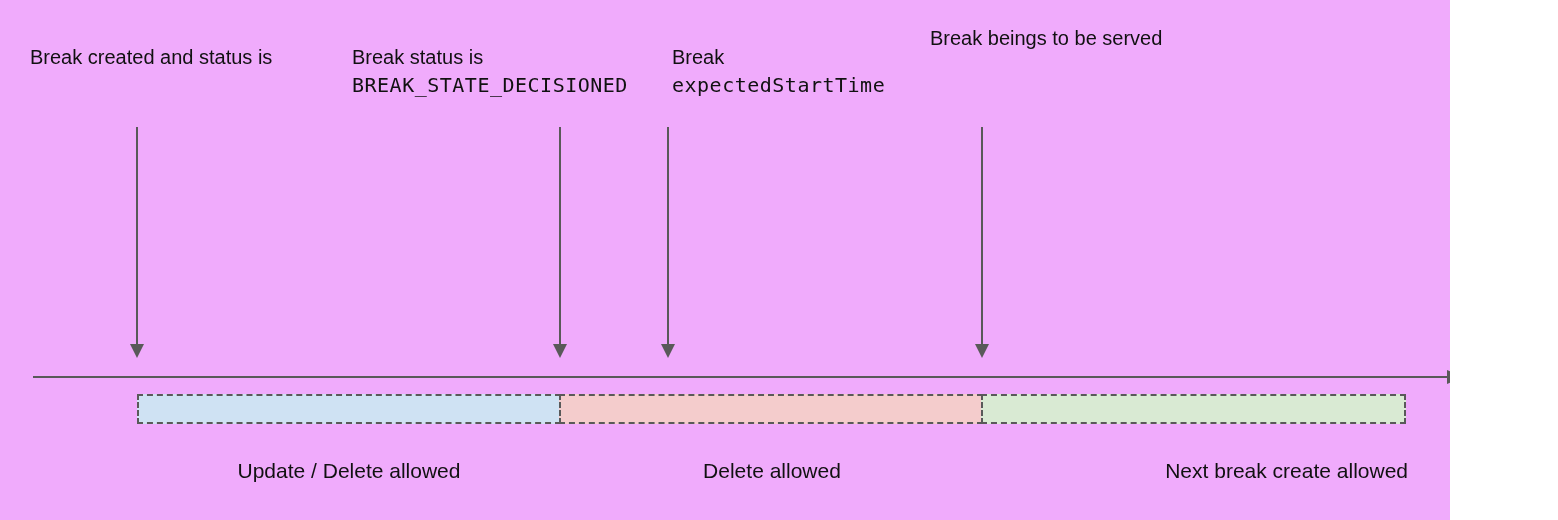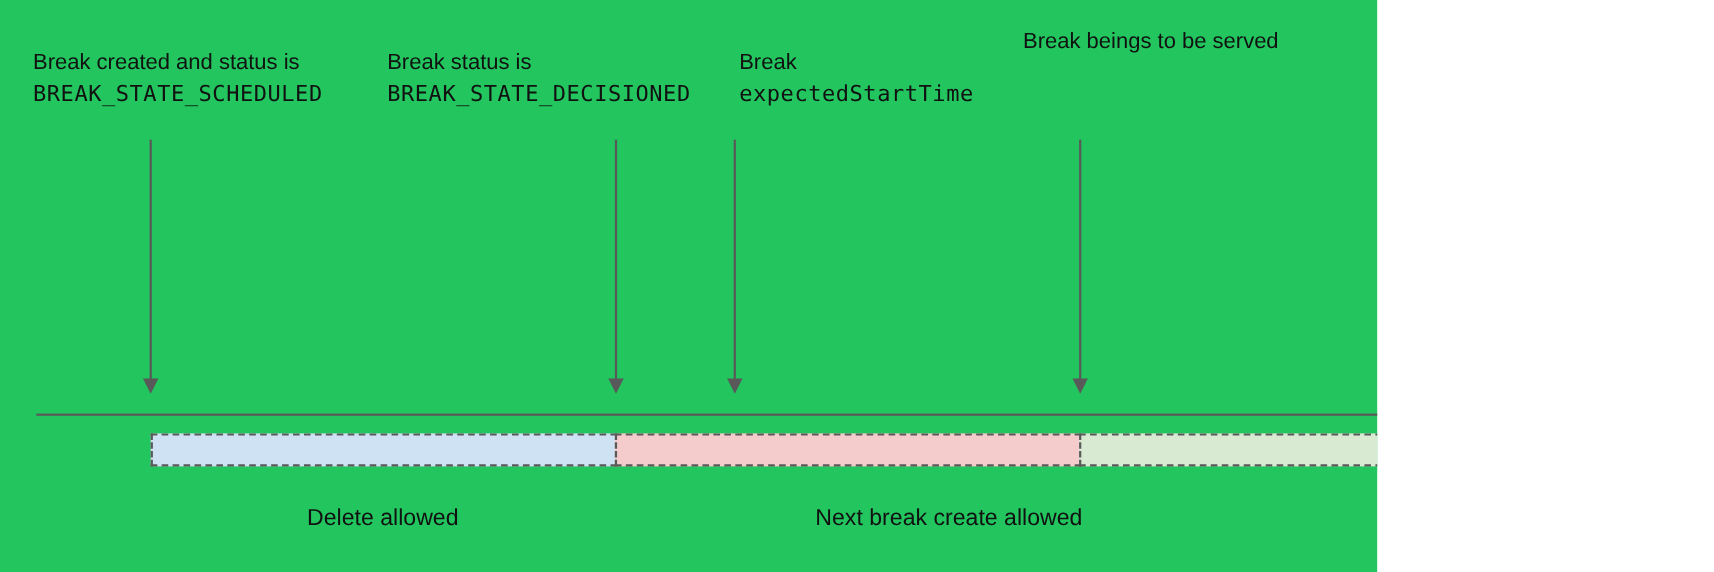--- a/index.html
+++ b/index.html
@@ -2,23 +2,23 @@
 <html><head>
 <meta charset="utf-8">
 <style>
   html, body {
     margin: 0;
     padding: 0;
     background: #ffffff;
   }
   .canvas {
     position: relative;
-    width: 1252px;
+    width: 1450px;
     height: 520px;
-    background: #22c55e;
+    background: #f0abfc;
     font-family: "Liberation Sans", "DejaVu Sans", sans-serif;
     color: #111111;
     overflow: hidden;
     text-decoration: underline;
   }
   .ann {
     position: absolute;
     white-space: nowrap;
   }
   .ann .sans {
@@ -117,21 +117,20 @@
   .seglabel-2 { width: 422px; }
   .seglabel-3 { width: 425px; text-align: right; }
 </style>
 </head>
 <body>
 
 <div class="canvas">
 
   <div class="ann" style="left:30px; top:43px">
     <div class="sans">Break created and status is</div>
-    <div class="code">BREAK_STATE_SCHEDULED</div>
   </div>
 
   <div class="ann" style="left:352px; top:43px">
     <div class="sans">Break status is</div>
     <div class="code">BREAK_STATE_DECISIONED</div>
   </div>
 
   <div class="ann" style="left:672px; top:43px">
     <div class="sans">Break</div>
     <div class="code">expectedStartTime</div>
@@ -162,17 +161,18 @@
   <div class="tline-head"></div>
   <div class="tlabel">time</div>
 
   <div class="segments">
     <div class="seg seg-1" style="background: rgb(207, 226, 243);"></div>
     <div class="seg seg-2" style="background: rgb(244, 204, 204);"></div>
     <div class="seg seg-3" style="background: rgb(217, 234, 211);"></div>
   </div>
 
   <div class="seglabels">
+    <div class="seglabel seglabel-1">Update / Delete allowed</div>
     <div class="seglabel seglabel-2">Delete allowed</div>
     <div class="seglabel seglabel-3">Next break create allowed</div>
   </div>
 
 </div>
 
 </body></html>

